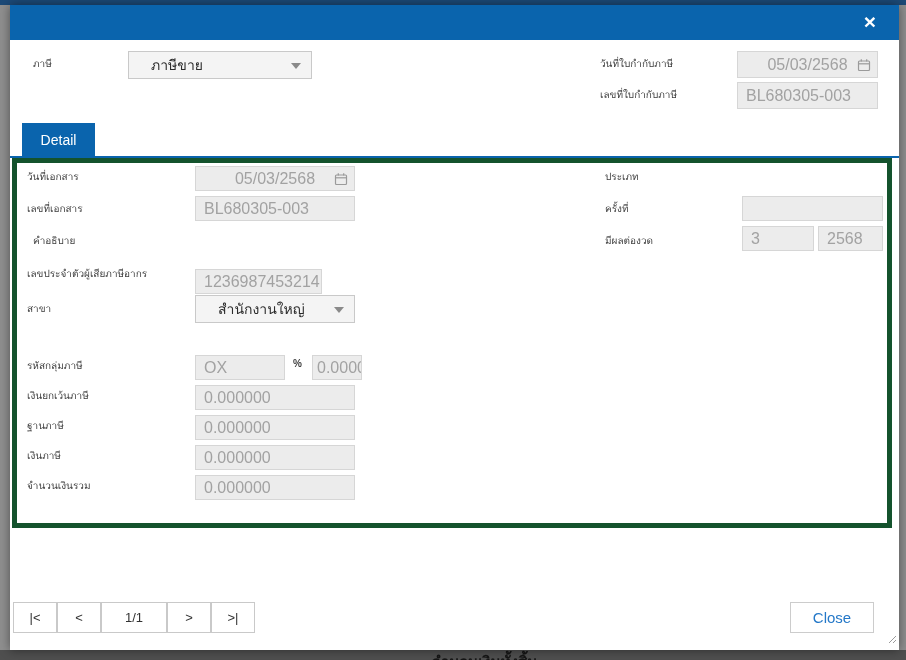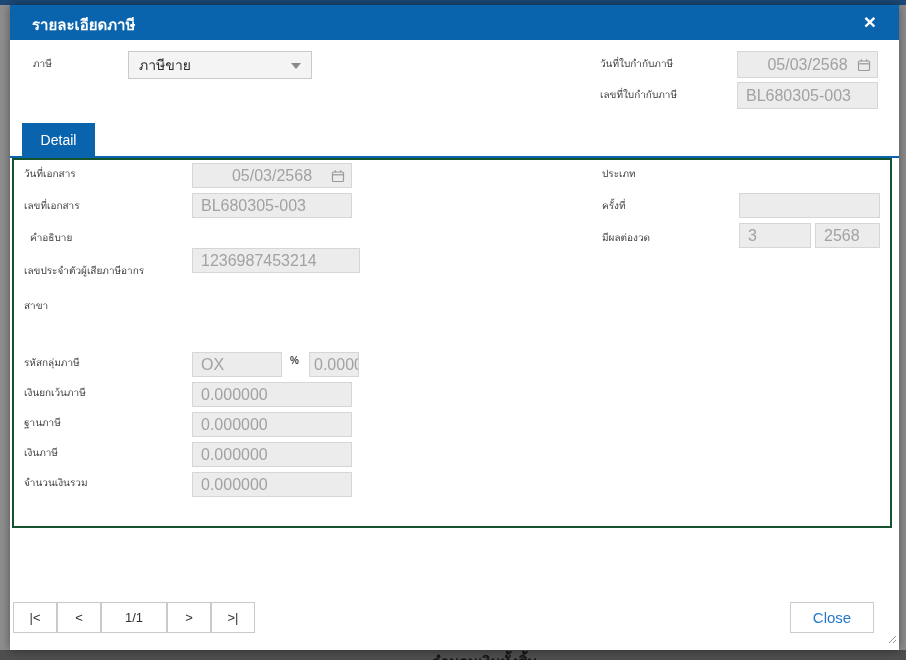--- a/index.html
+++ b/index.html
@@ -18,21 +18,21 @@
   .title { position:absolute; left:22px; top:8px; color:#ffffff; font-size:15px; font-weight:bold; }
   .close-x { position:absolute; right:16px; top:4px; width:26px; height:26px; border:none;
     background:transparent; color:#ffffff; font-size:21px; font-weight:bold; cursor:pointer;
     line-height:26px; text-align:center; }
   
   .lbl { position:absolute; font-size:10px; color:#3d3d3d; white-space:nowrap; }
   .fld { position:absolute; height:25px; background:#ececec; border:1px solid #d6d6d6;
     color:#a2a2a2; font-size:16px; display:flex; align-items:center; padding:0 8px;
     overflow:hidden; white-space:nowrap; }
   .sel { position:absolute; height:28px; background:#f4f4f4; border:1px solid #c9c9c9;
-    color:#2b2b2b; font-size:14px; display:flex; align-items:center; padding:0 10px;
+    color:#2b2b2b; font-size:14px; display:flex; align-items:center; padding:0 22px;
     cursor:pointer; }
   .arrow { position:absolute; right:10px; top:50%; margin-top:-2px; width:0; height:0;
     border-left:5px solid transparent; border-right:5px solid transparent;
     border-top:6px solid #8a8a8a; }
   .cal { position:absolute; right:6px; top:50%; margin-top:-7px; }
   .center { justify-content:center; }
   .num { }
   
   .p-taxlbl   { left:23px;  top:51px; }
   .p-taxsel   { left:118px; top:46px; width:184px; }
@@ -40,25 +40,25 @@
   .p-invd     { left:727px; top:46px; width:141px; height:27px; }
   .p-invnlbl  { left:590px; top:82px; }
   .p-invn     { left:727px; top:77px; width:141px; height:27px; }
   
   .tab { position:absolute; left:12px; top:118px; width:73px; height:33px; background:#0a64ad;
     color:#ffffff; font-size:14px; display:flex; align-items:center; justify-content:center;
     cursor:pointer; }
   .tab-line { position:absolute; left:0; top:151px; width:889px; height:2px; background:#0a64ad; }
   
   .panel { position:absolute; left:2px; top:153px; width:880px; height:370px;
-    border:2px solid #14532d; background:#ffffff; }
+    border:5px solid #14532d; background:#ffffff; }
   .p-docdlbl { left:10px;  top:6px;  } .p-docd  { left:178px; top:3px;   width:160px; }
   .p-docnlbl { left:10px;  top:38px; } .p-docn  { left:178px; top:33px;  width:160px; }
   .p-desclbl { left:16px;  top:70px; } .p-desc  { left:178px; top:63px;  width:335px; color:#6b6b6b; }
-  .p-tidlbl  { left:10px;  top:103px;} .p-tid   { left:178px; top:88px;  width:168px; }
+  .p-tidlbl  { left:10px;  top:103px;} .p-tid   { left:178px; top:106px;  width:127px; }
   .p-brlbl   { left:10px;  top:138px;} .p-brsel { left:178px; top:132px; width:160px; }
   .p-tglbl   { left:10px;  top:195px;} .p-tgc   { left:178px; top:192px; width:90px; }
   .p-pct     { left:276px; top:195px; font-weight:bold; }
   .p-tgr     { left:295px; top:192px; width:50px; padding:0 4px; }
   .p-exlbl   { left:10px;  top:225px;} .p-ex    { left:178px; top:222px; width:160px; }
   .p-bselbl  { left:10px;  top:255px;} .p-bse   { left:178px; top:252px; width:160px; }
   .p-amtlbl  { left:10px;  top:285px;} .p-amt   { left:178px; top:282px; width:160px; }
   .p-totlbl  { left:10px;  top:315px;} .p-tot   { left:178px; top:312px; width:160px; }
   .p-typlbl  { left:588px; top:6px;  } .p-typ   { left:725px; top:3px;   width:141px; }
   .p-sublbl  { left:588px; top:38px; } .p-sub   { left:725px; top:33px;  width:141px; }
@@ -82,21 +82,20 @@
 
 <div class="backdrop">
   <div class="bg-topband"></div>
   <div class="bg-bottomband">
     <span class="bg-bottomtext">จำนวนเงินทั้งสิ้น</span>
   </div>
 
   <div class="modal">
 
     <div class="titlebar">
-      <span class="title">รายละเอียดภาษี</span>
       <button class="close-x">
         <span>×</span>
       </button>
     </div>
 
     <span class="lbl p-taxlbl">ภาษี</span>
     <div class="sel p-taxsel">
       <span>ภาษีขาย</span>
       <span class="arrow"></span>
     </div>
@@ -149,20 +148,24 @@
       </div>
 
       <span class="lbl p-desclbl">คำอธิบาย</span>
 
       <span class="lbl p-tidlbl">เลขประจำตัวผู้เสียภาษีอากร</span>
       <div class="fld p-tid">
         <span>1236987453214</span>
       </div>
 
       <span class="lbl p-brlbl">สาขา</span>
+      <div class="sel p-brsel">
+        <span>สำนักงานใหญ่</span>
+        <span class="arrow"></span>
+      </div>
 
       <span class="lbl p-tglbl">รหัสกลุ่มภาษี</span>
       <div class="fld p-tgc">
         <span>OX</span>
       </div>
       <span class="lbl p-pct">%</span>
       <div class="fld p-tgr">
         <span>0.0000</span>
       </div>
 

